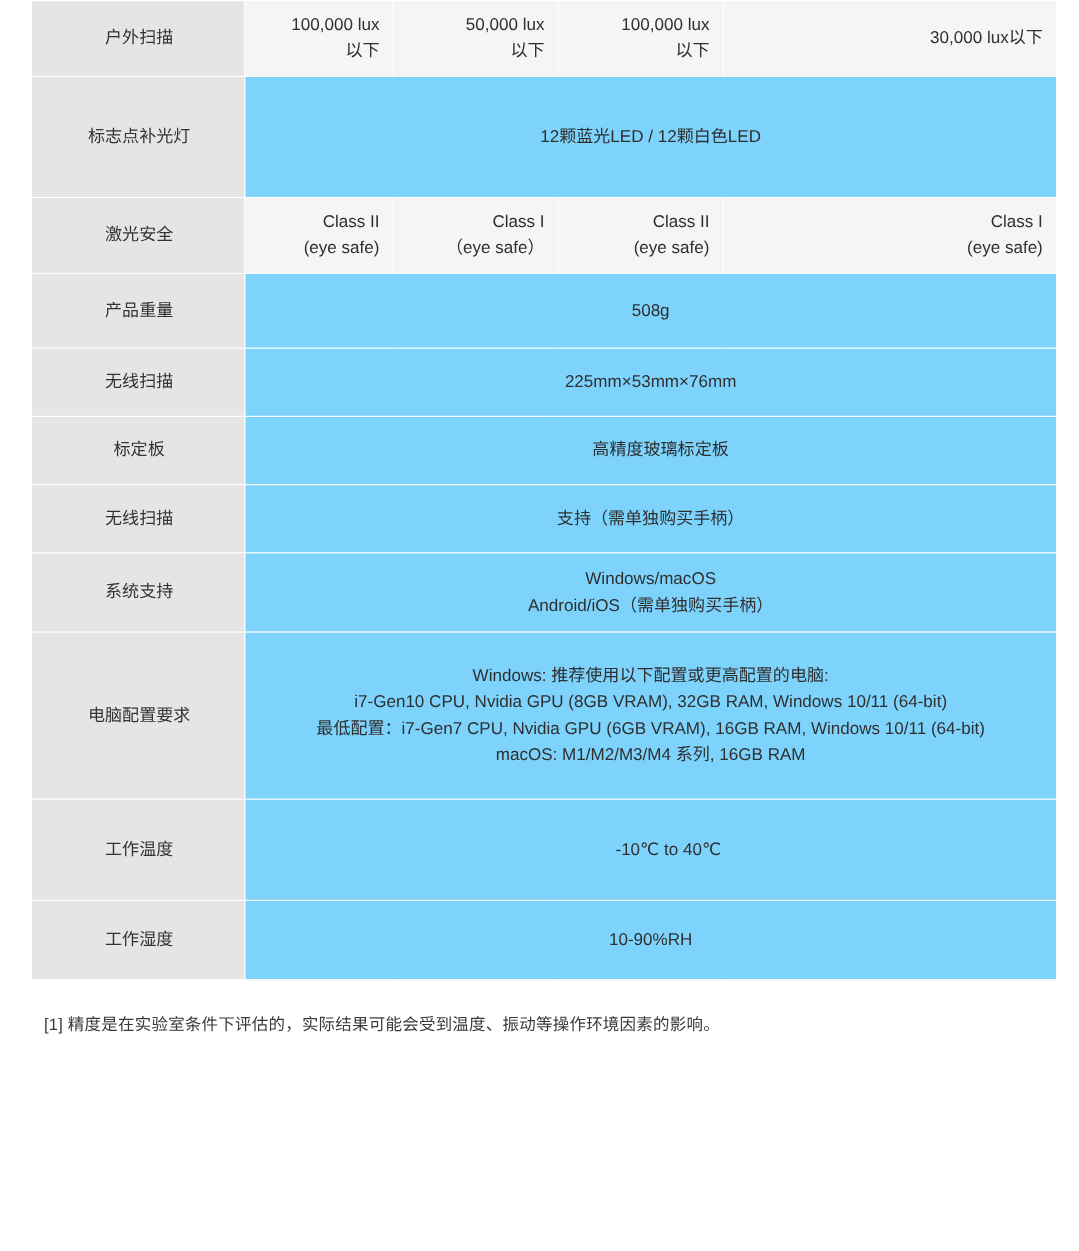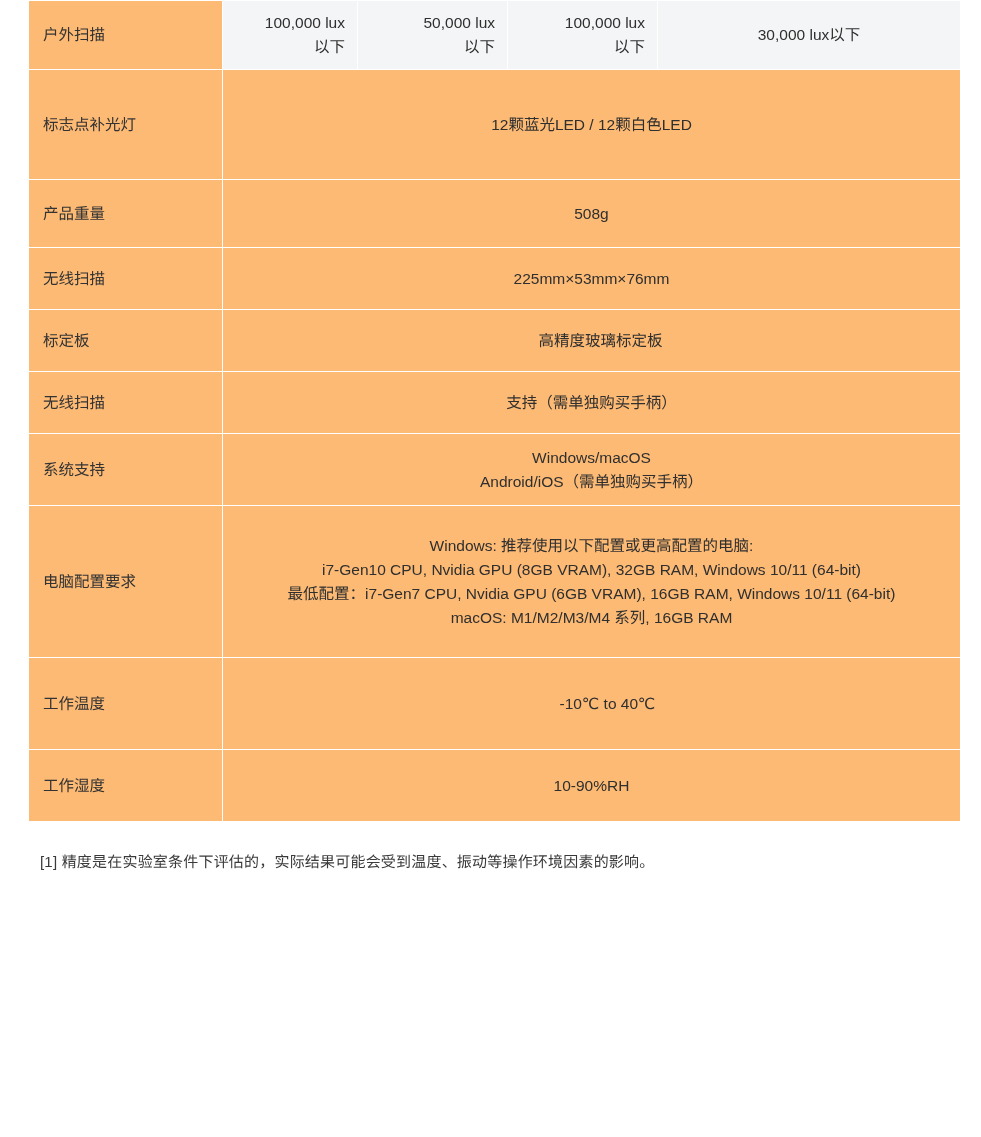--- a/index.html
+++ b/index.html
@@ -31,39 +31,38 @@
     border-top: 1px solid #ffffff;
     vertical-align: middle;
     font-size: 15.5px;
     line-height: 1.55;
     color: #2f2f2f;
     padding: 10px 12px;
     box-sizing: border-box;
   }
   
   td.label {
-    background: #fdba74;
-    text-align: left;
+    background: #e5e5e5;
+    text-align: center;
     padding-left: 14px;
     width: 194px;
     color: #333333;
   }
   
   td.val {
     background: #f4f5f6;
     text-align: right;
     padding-left: 27px;
   }
   td.val.center {
-    text-align: center;
     padding-left: 12px;
     margin-top: 41px;
   }
   td.multi {
-    background: #fdba74;
+    background: #7dd3fc;
     text-align: center;
   }
   .rowline {
     white-space: pre-line;
   }
 
   
   col.c-label { width: 194px; }
   col.c1 { width: 135px; }
   col.c2 { width: 150px; }
@@ -111,20 +110,31 @@
         <td class="val rowline">100,000 lux
 以下</td>
         <td class="val center rowline">30,000 lux以下</td>
       </tr>
 
       <tr>
         <td class="label">标志点补光灯</td>
         <td class="multi rowline tall-pad" colspan="4" style="height:110px;">12颗蓝光LED / 12颗白色LED</td>
       </tr>
 
+      <tr>
+        <td class="label">激光安全</td>
+        <td class="val rowline">Class II
+(eye safe)</td>
+        <td class="val rowline">Class I
+（eye safe）</td>
+        <td class="val rowline">Class II
+(eye safe)</td>
+        <td class="val center rowline">Class I
+(eye safe)</td>
+      </tr>
 
       <tr>
         <td class="label">产品重量</td>
         <td class="multi rowline" colspan="4" style="height:68px;">508g</td>
       </tr>
 
       <tr>
         <td class="label">无线扫描</td>
         <td class="multi rowline" colspan="4" style="height:62px;">225mm×53mm×76mm</td>
       </tr>

